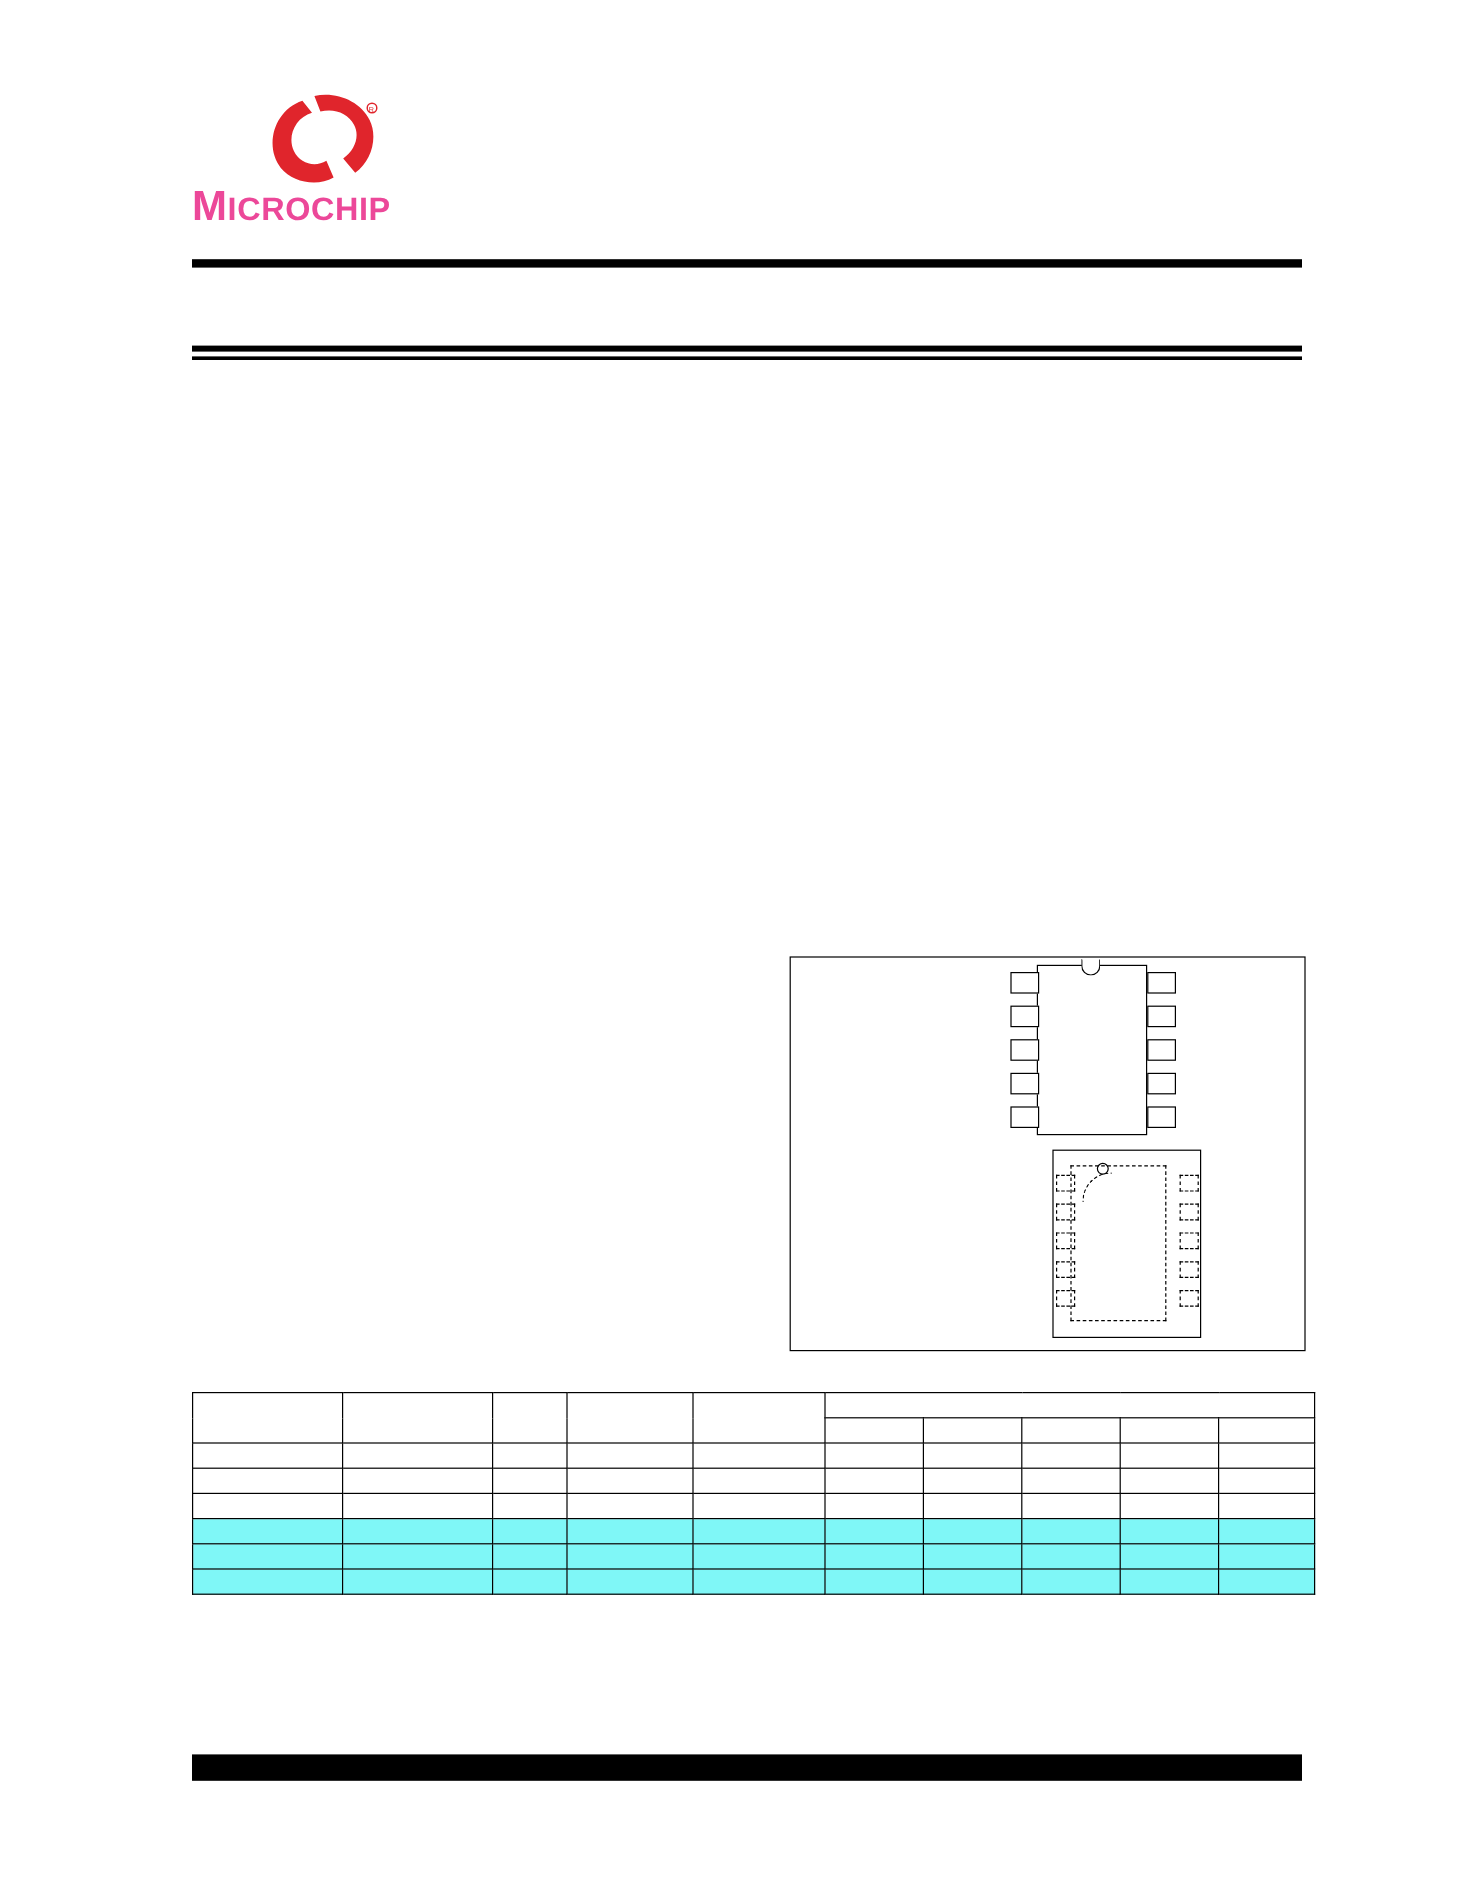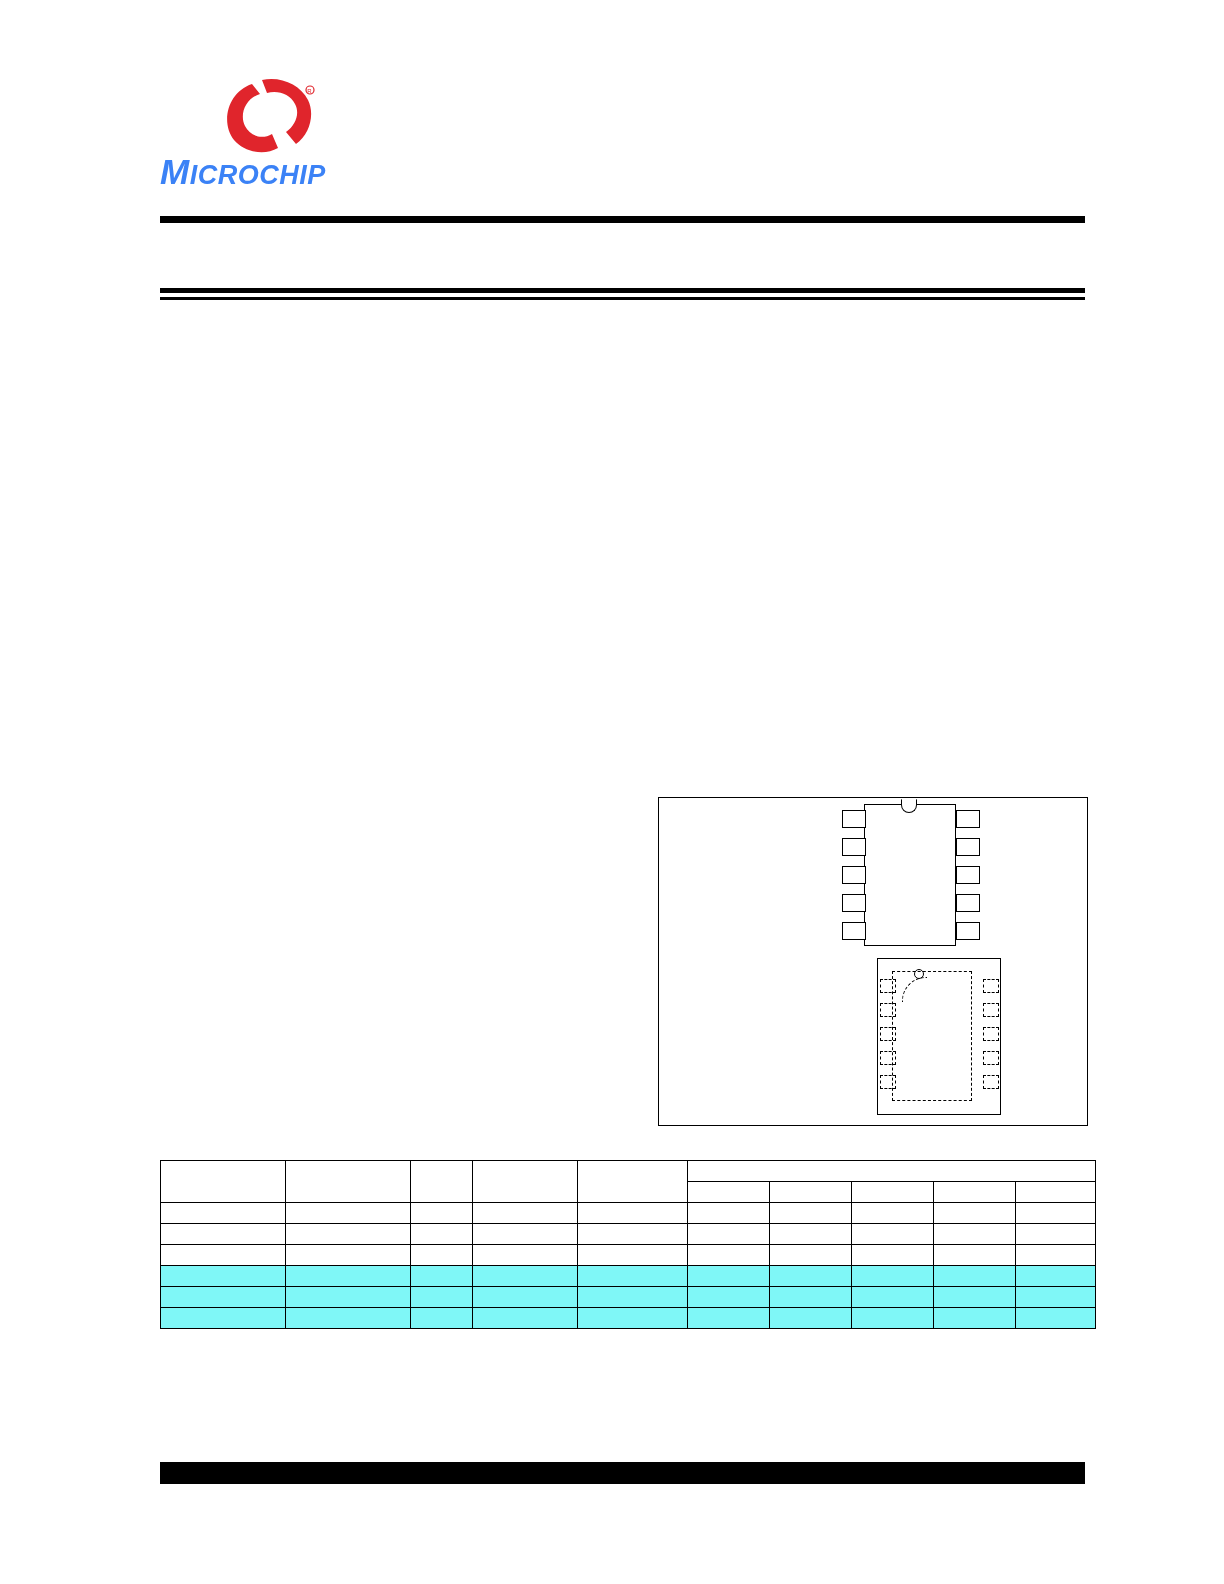--- a/index.html
+++ b/index.html
@@ -34,23 +34,22 @@
   .logo-word {
     position: absolute;
     left: 0px;
     top: 74px;
     width: 240px;
     height: 40px;
     font-family: "Liberation Sans", sans-serif;
     font-weight: bold;
     font-size: 35px;
     letter-spacing: 0.5px;
-    color: #3b82f6;
+    color: #ec4899;
     white-space: nowrap;
-    font-style: italic;
   }
   .logo-word .cap { font-size: 35px; }
   .logo-word .small { font-size: 27px; }
 
   .rule-top {
     position: absolute;
     left: 160px;
     top: 216px;
     width: 925px;
     height: 7px;

